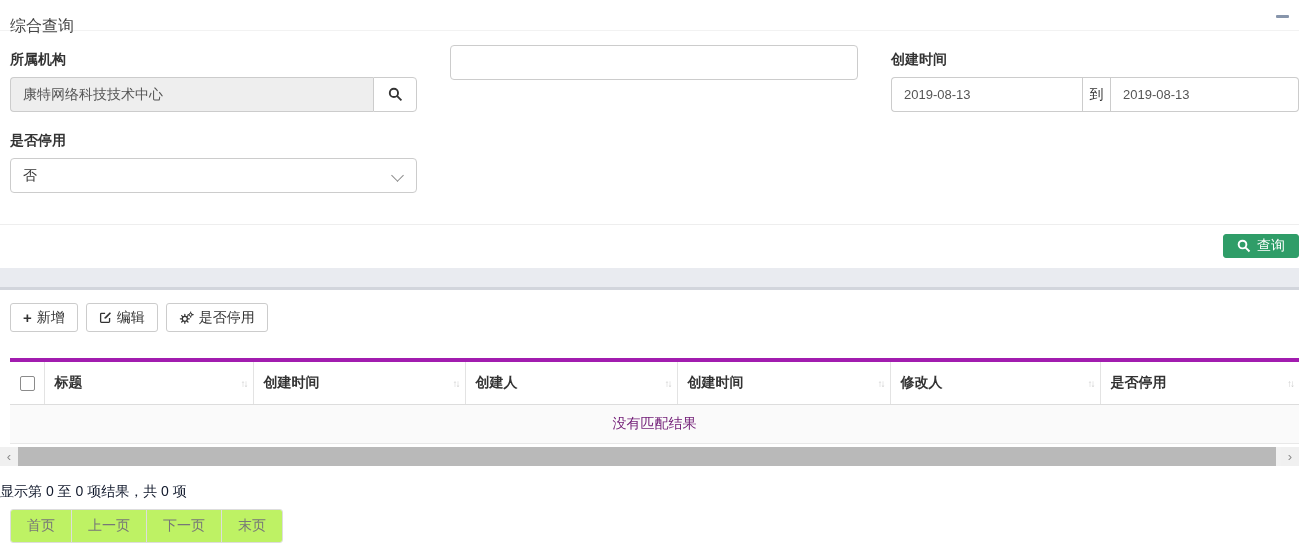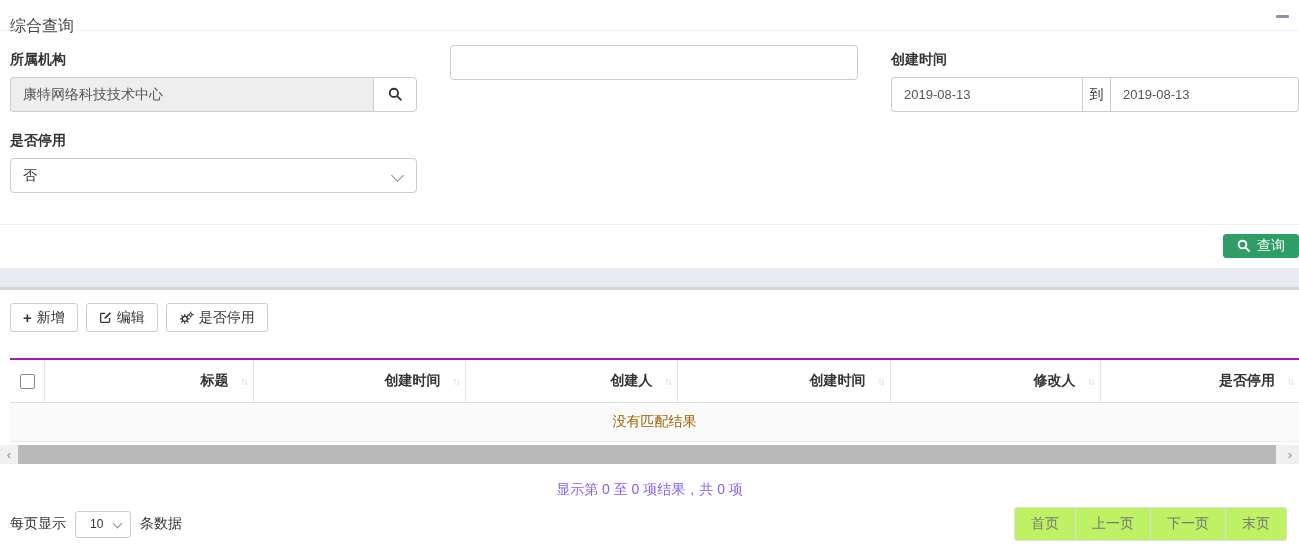--- a/index.html
+++ b/index.html
@@ -55,34 +55,34 @@
   .tb-btn {
     height:29px; border:1px solid #ccc; border-radius:3px; background:#fff; color:#333;
     padding:0 12px; font-size:14px; display:flex; align-items:center; gap:5px; cursor:pointer;
     font-family:inherit;
   }
   .plus-glyph { font-weight:bold; font-size:15px; line-height:1; }
   .icon-svg { display:inline-flex; align-items:center; }
   
   table.grid { border-collapse:collapse; margin:26px 0 0 10px; width:1289px; table-layout:fixed; }
   table.grid th {
-    border-top:2px solid #a21caf; border-bottom:1px solid #ddd; border-left:1px solid #e3e3e3;
-    font-weight:bold; text-align:right; padding:12px 24px 12px 10px; font-size:14px; position:relative; height:43px; cursor:pointer;
+    border-top:4px solid #a21caf; border-bottom:1px solid #ddd; border-left:1px solid #e3e3e3;
+    font-weight:bold; text-align:left; padding:12px 24px 12px 10px; font-size:14px; position:relative; height:43px; cursor:pointer;
   }
   table.grid th:first-child { border-left:none; cursor:default; }
   .sort { position:absolute; right:6px; top:50%; transform:translateY(-50%); color:#ccc; font-size:10px; letter-spacing:-2px; }
   .checkbox { display:inline-block; width:15px; height:15px; border:1px solid #8b8b8b; border-radius:2px; background:#fff; cursor:pointer; vertical-align:middle; }
-  td.empty-cell { text-align:center; padding:10px; height:36px; background:#fafafa; border-bottom:1px solid #e8e8e8; color:#a16207; font-size:14px; }
+  td.empty-cell { text-align:center; padding:10px; height:36px; background:#fafafa; border-bottom:1px solid #e8e8e8; color:#701a75; font-size:14px; }
   
   .hscrollbar { margin-top:3px; height:19px; display:flex; background:#f1f1f1; }
   .sb-btn { width:18px; display:flex; align-items:center; justify-content:center; color:#8a8a8a; font-size:13px; cursor:pointer; background:#f0f0f0; user-select:none; }
   .sb-track { flex:1; position:relative; }
   .sb-thumb { position:absolute; left:0; top:0; bottom:0; width:99.6%; background:#b9b9b9; cursor:pointer; }
   
-  .summary { margin-top:17px; text-align:center; font-size:14px; color:#8b5cf6; }
+  .summary { margin-top:17px; font-size:14px; color:#0f172a; }
   .footer-row { margin-top:8px; padding:0 12px 0 10px; display:flex; justify-content:space-between; align-items:center; }
   .per-page { display:flex; align-items:center; gap:9px; }
   .pager { display:flex; border:1px solid #ddd; border-radius:3px; overflow:hidden; }
   .pager a { display:block; padding:7px 16px; font-size:14px; color:#777; text-decoration:none; border-left:1px solid #ddd; cursor:pointer; background:#bef264; }
   .pager a:first-child { border-left:none; }
 </style>
 </head>
 <body>
 
 <div>
@@ -235,28 +235,20 @@
     <span class="sb-btn">‹</span>
     <div class="sb-track">
       <div class="sb-thumb"></div>
     </div>
     <span class="sb-btn">›</span>
   </div>
 
   <div class="summary">显示第 0 至 0 项结果，共 0 项</div>
 
   <div class="footer-row">
-    <div class="per-page">
-      <span>每页显示</span>
-      <div class="select-box small">
-        <span>10</span>
-        <span class="chevron-down"></span>
-      </div>
-      <span>条数据</span>
-    </div>
     <div class="pager">
       <a>首页</a>
       <a>上一页</a>
       <a>下一页</a>
       <a>末页</a>
     </div>
   </div>
 
 </div>
 

